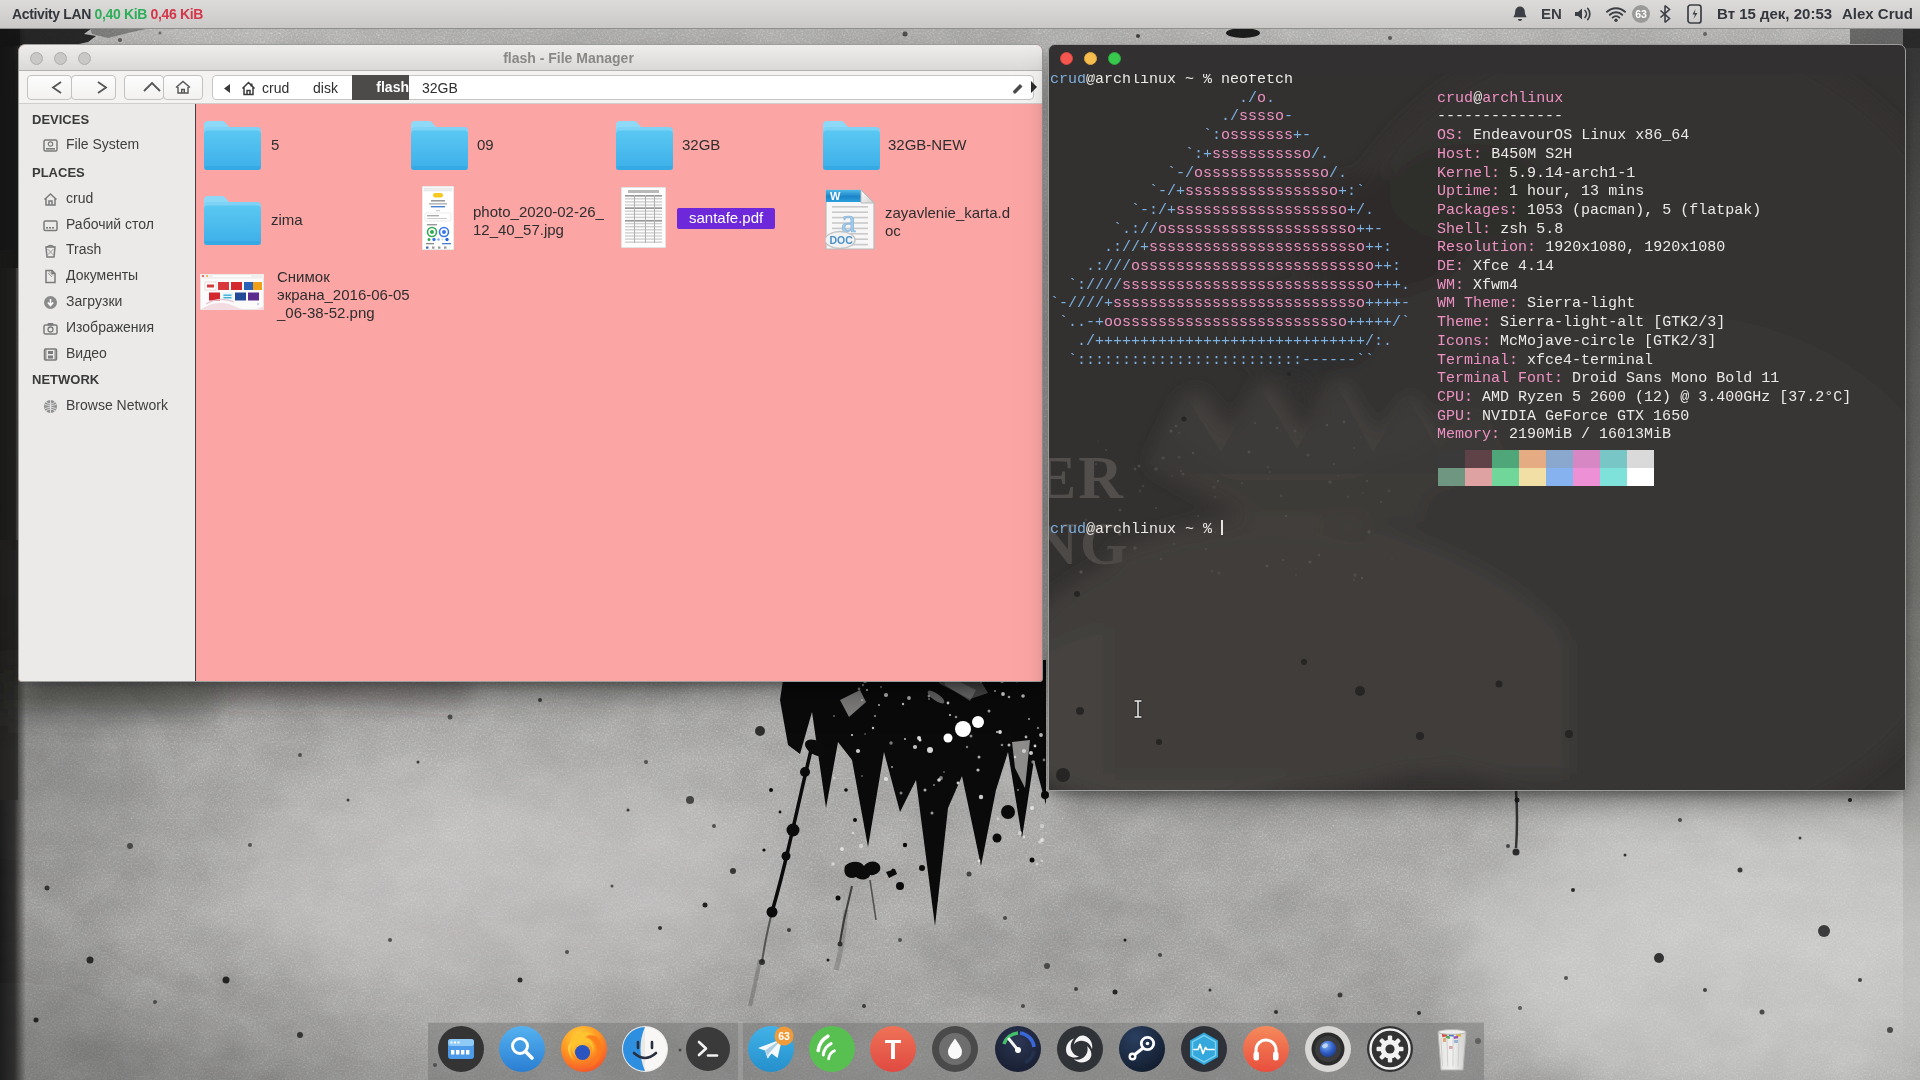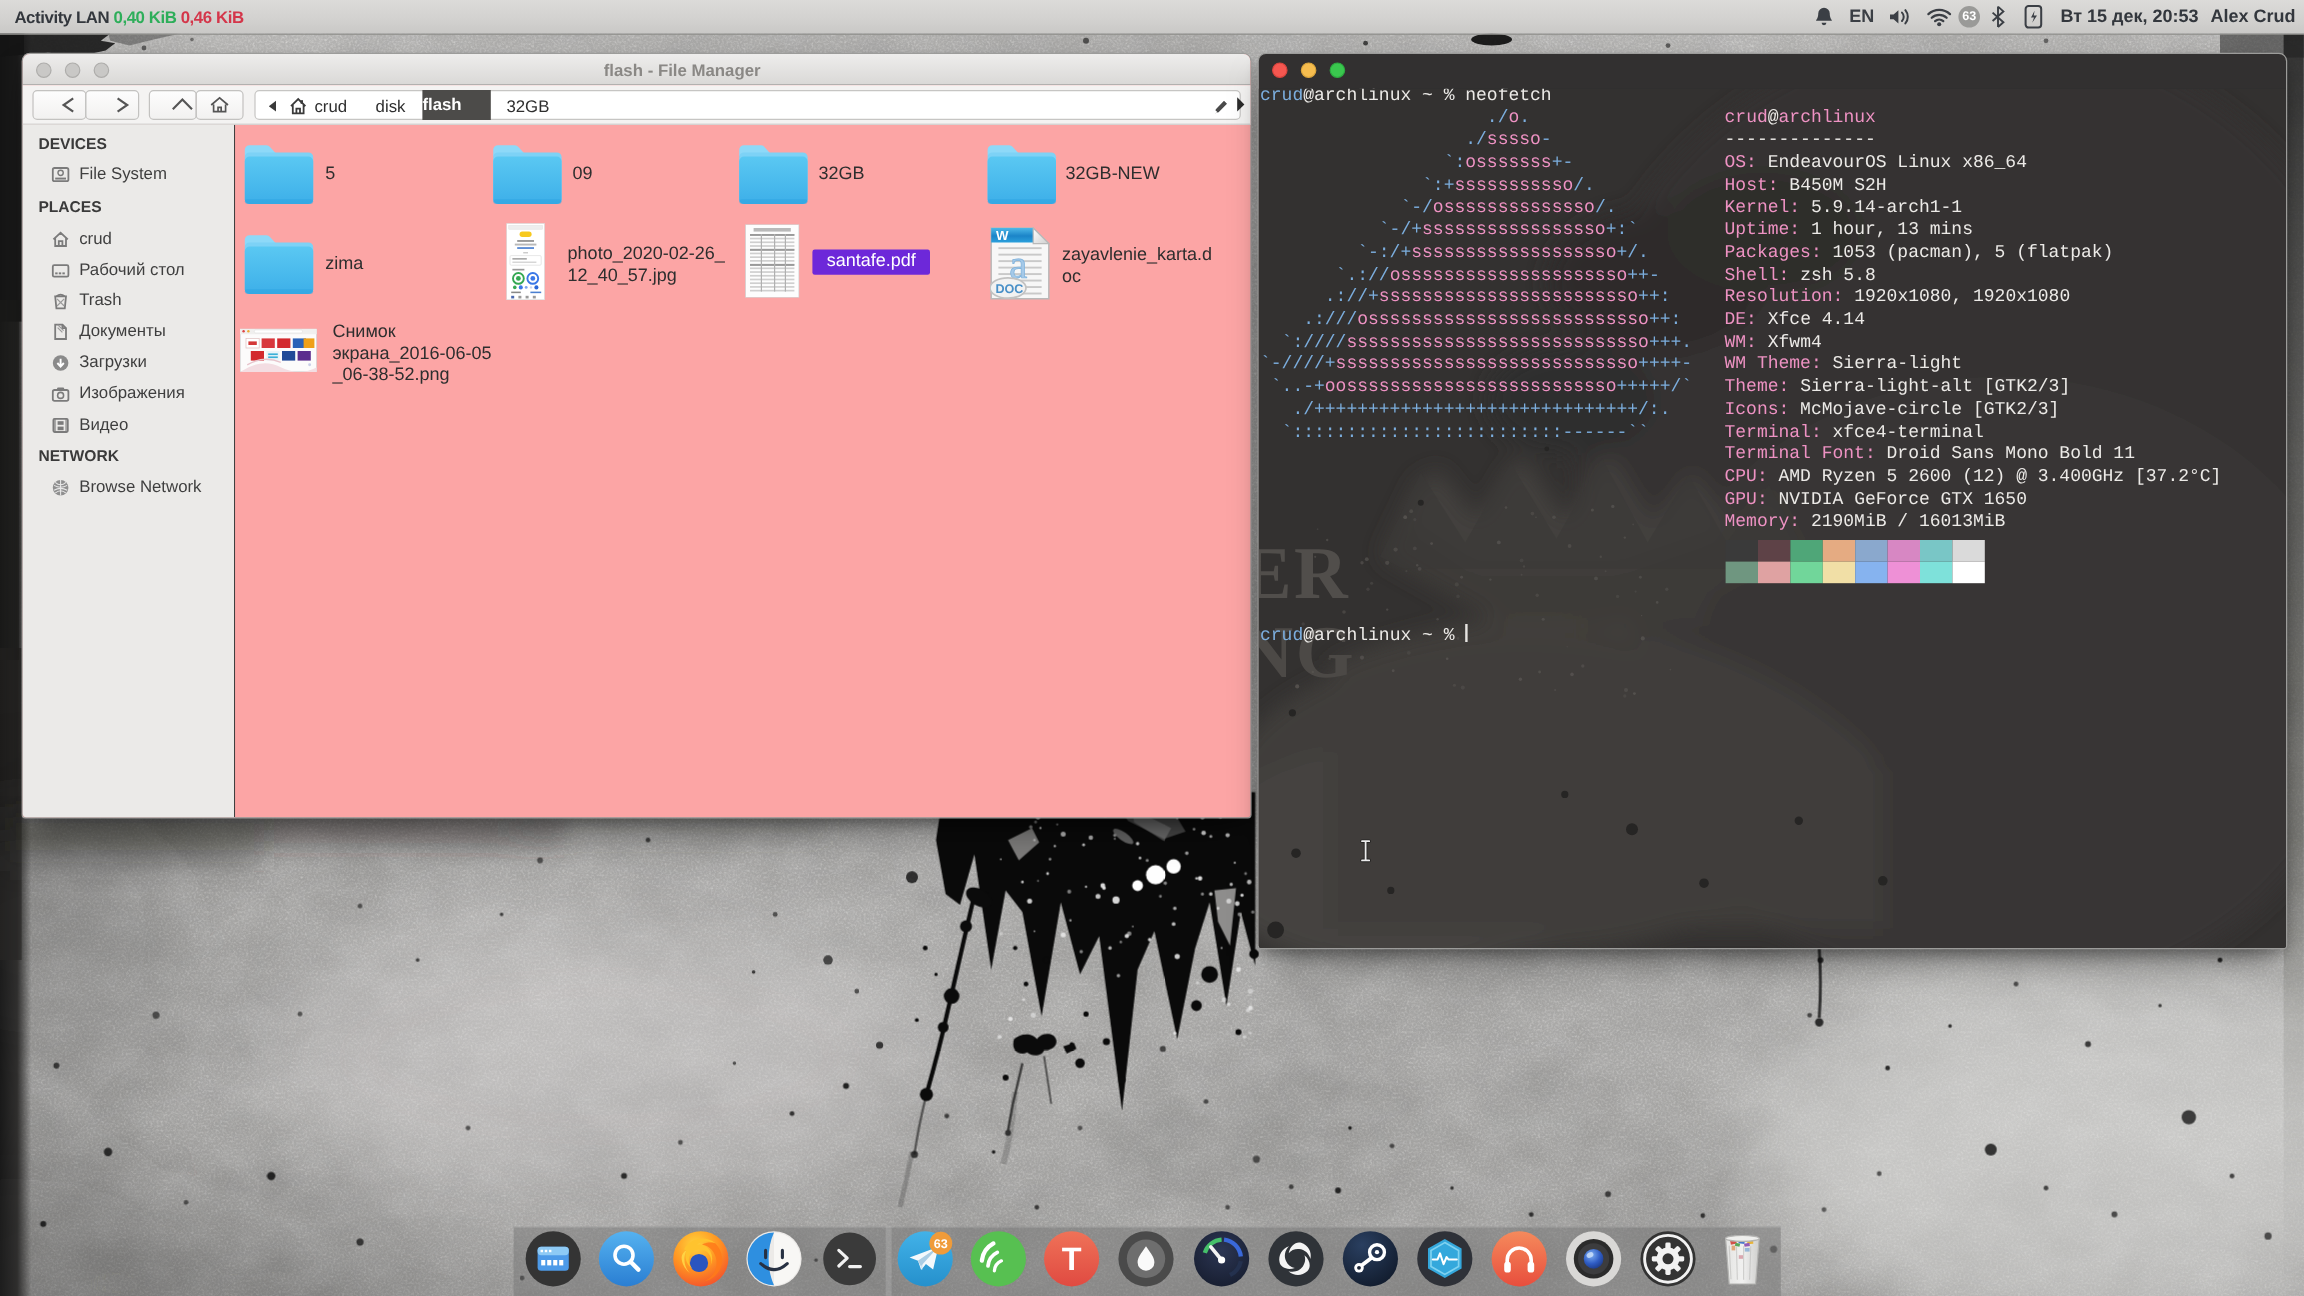--- a/index.html
+++ b/index.html
@@ -341,21 +341,21 @@
  <div id="pathbar">
   <svg class="abs" style="left:9px;top:7px" width="10" height="11" viewBox="0 0 10 11">
             <path d="M8,1 L2,5.5 L8,10 Z" fill="#3a3a3a"></path>
           </svg>
   <svg class="abs" style="left:27px;top:4px" width="17" height="17" viewBox="0 0 17 17">
             <path d="M2.5,8.5 L8.5,2.5 L14.5,8.5 M4,7.5 V14.5 H13 V7.5 M7,14.5 V10.5 H10 V14.5" fill="none" stroke="#3a3a3a" stroke-width="1.5"></path>
             <rect x="10.5" y="3.5" width="2" height="3" fill="#3a3a3a"></rect>
           </svg>
   <div class="crumb" style="left:49px">crud</div>
   <div class="crumb" style="left:100px">disk</div>
-  <div class="crumb" style="left:139px;width:57px;background:#4c4b49;color:#fff;font-weight:bold;text-align:left;height:25px;top:-1px;line-height:25px">flash</div>
+  <div class="crumb" style="left:139px;width:57px;background:#4c4b49;color:#fff;font-weight:bold;text-align:right;height:25px;top:-1px;line-height:25px">flash</div>
   <div class="crumb" style="left:209px">32GB</div>
   <svg class="abs" style="right:8px;top:5px" width="16" height="16" viewBox="0 0 16 16">
             <path d="M3,13.5 L4.2,10 L11,3 L13.5,5.5 L6.5,12.5 Z M3,13.5 l2.6,-0.9 -1.7,-1.7 z" fill="#4a4a4a"></path>
           </svg>
  </div>
  <svg class="abs" style="right:3px;top:8px" width="10" height="16" viewBox="0 0 10 16">
           <path d="M2,2 L8,8 L2,14 Z" fill="#2a2a2a"></path>
         </svg>
 </div>
 

